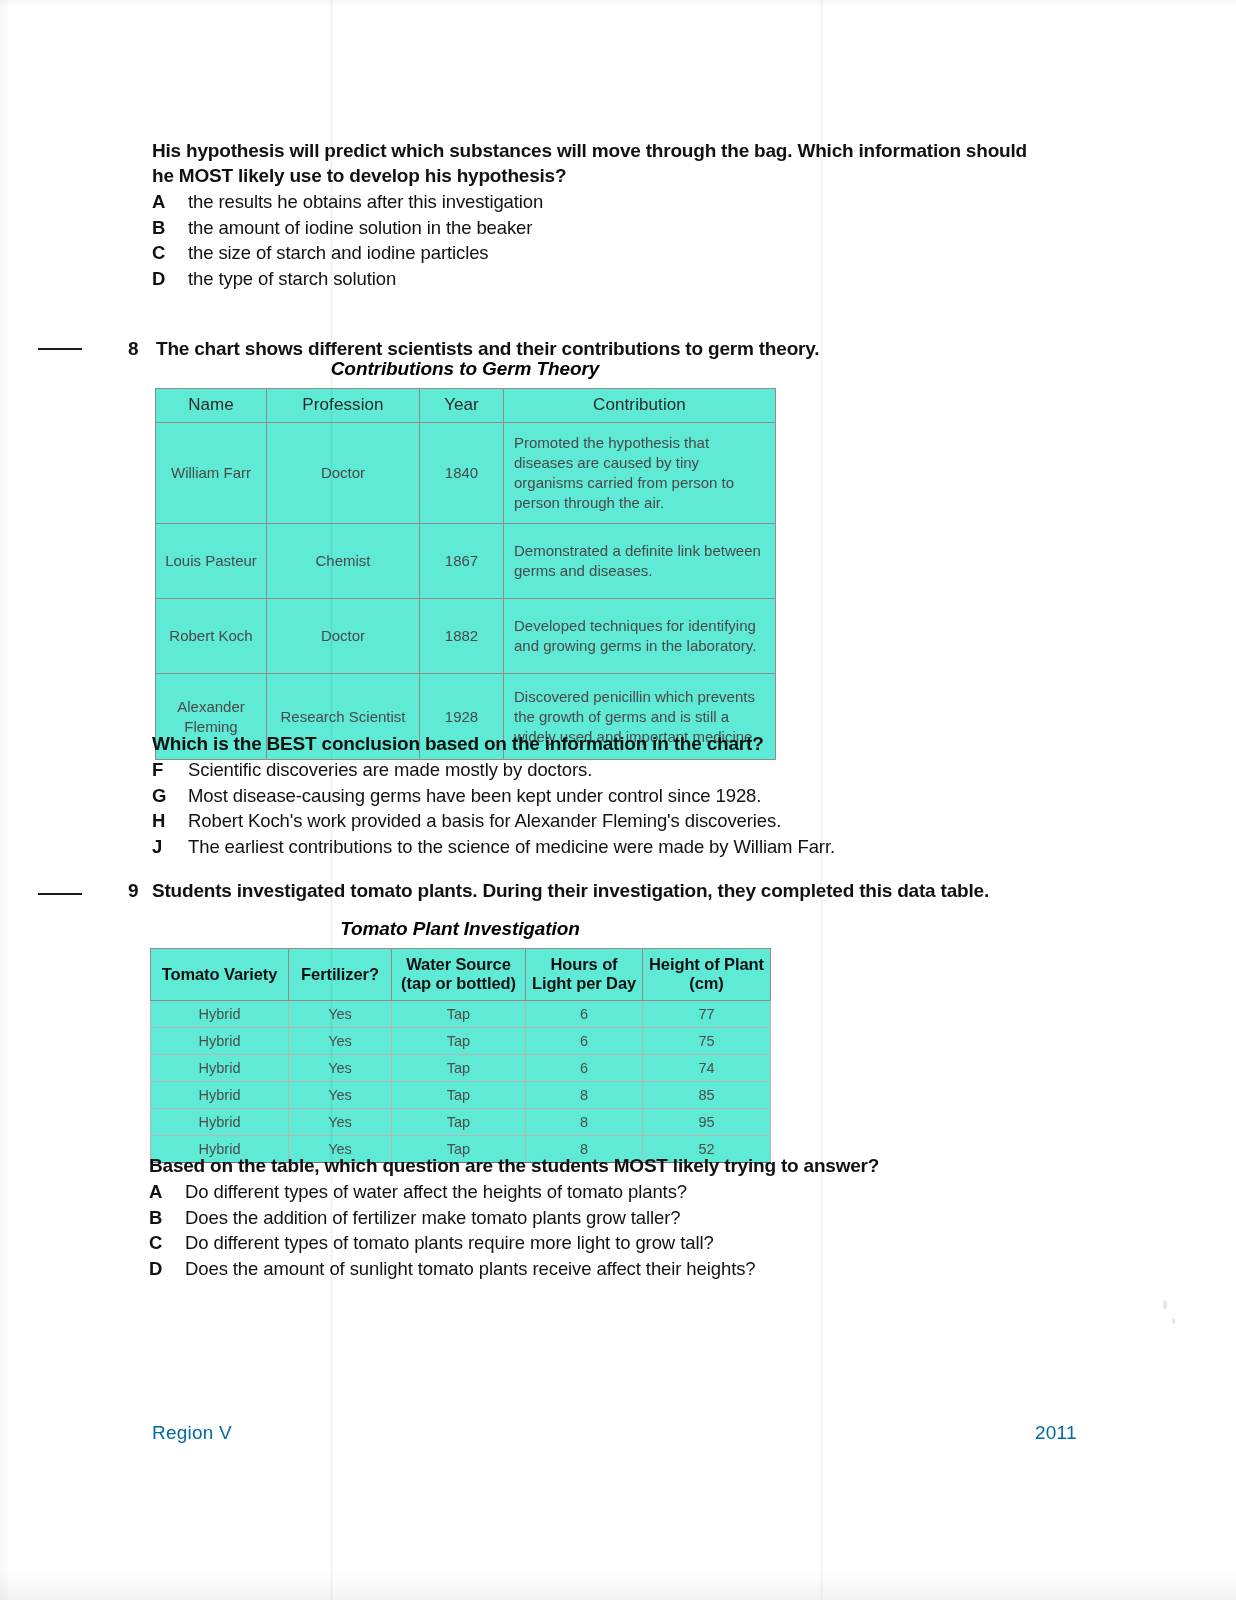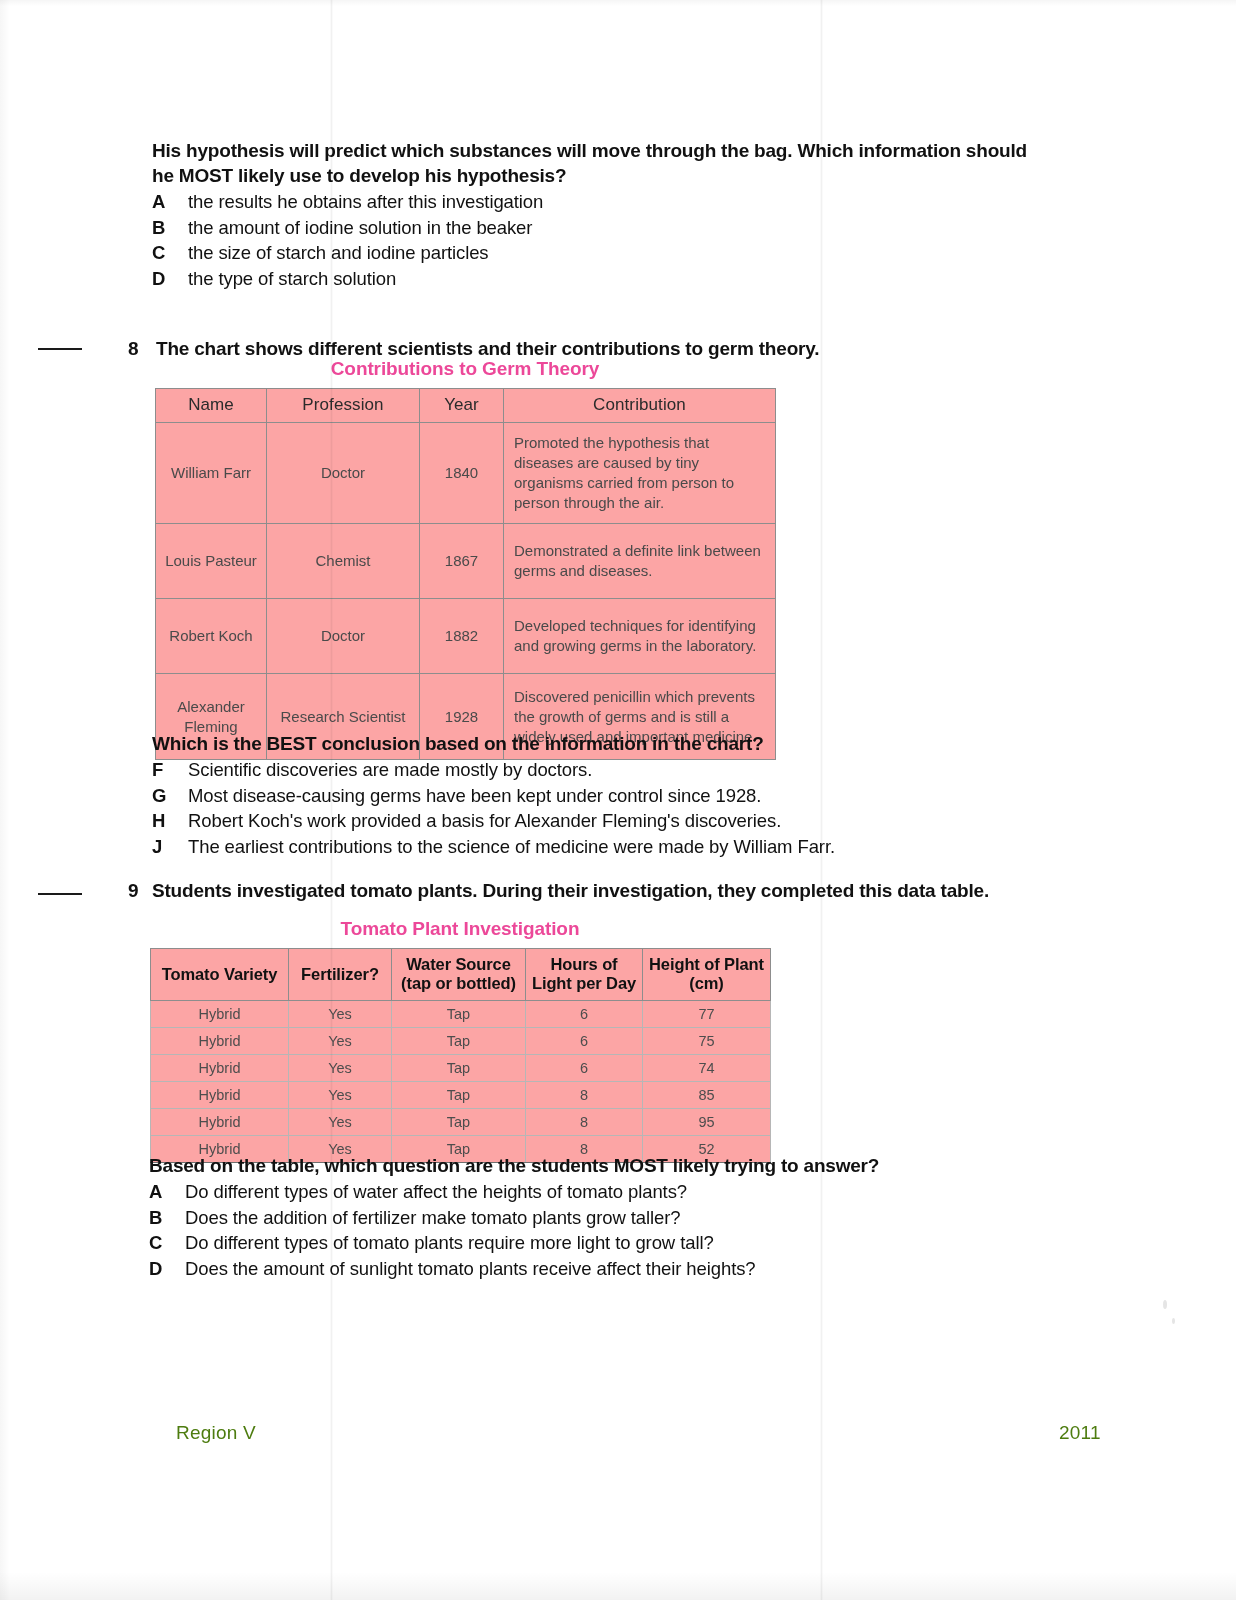--- a/index.html
+++ b/index.html
@@ -88,27 +88,28 @@
     height: 0;
     border-top: 2.5px solid #1a1a1a;
   }
 
   
   .table-title {
     text-align: center;
     font-size: 19px;
     font-weight: bold;
     letter-spacing: -0.1px;
-    color: #ec4899;
+    color: #000000;
+    font-style: italic;
   }
 
   table.doc-table {
     border-collapse: collapse;
     table-layout: fixed;
-    background: #fca5a5;
+    background: #5eead4;
   }
   table.doc-table,
   table.doc-table th,
   table.doc-table td {
     border: 1px solid #8d8d8d;
   }
   table.doc-table {
     border: 1.6px solid #6f6f6f;
   }
 
@@ -152,23 +153,22 @@
     text-align: center;
     line-height: 16px;
   }
   #tomato-table tbody tr td { border-color: #b6b6b6; }
   #tomato-table tbody tr:last-child td { border-bottom-color: #6f6f6f; }
 
   
   .footer-left, .footer-right {
     position: absolute;
     font-size: 19px;
-    color: #4d7c0f;
+    color: #0369a1;
     letter-spacing: 0.2px;
-    margin-left: 24px;
   }
 </style>
 </head>
 <body>
 
 <div class="page">
 
   <div class="blk" style="left:152px; top:138px; width:890px;">
     <div class="stem">His hypothesis will predict which substances will move through the bag. Which information should he MOST likely use to develop his hypothesis?</div>
   </div>

